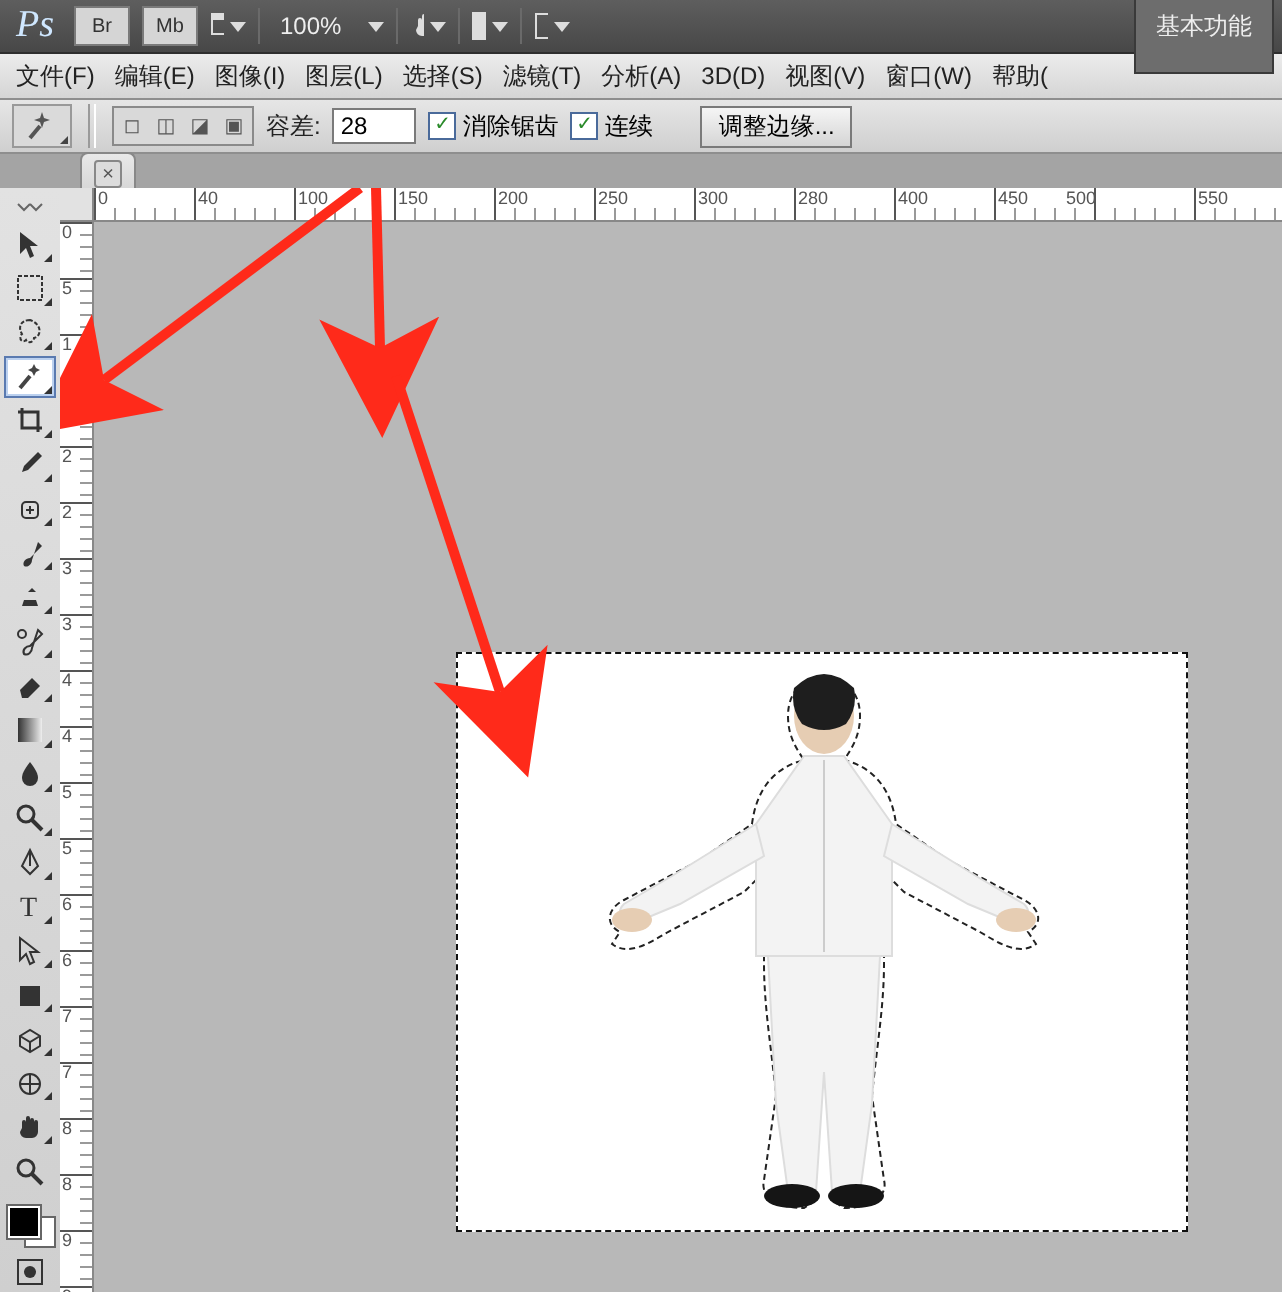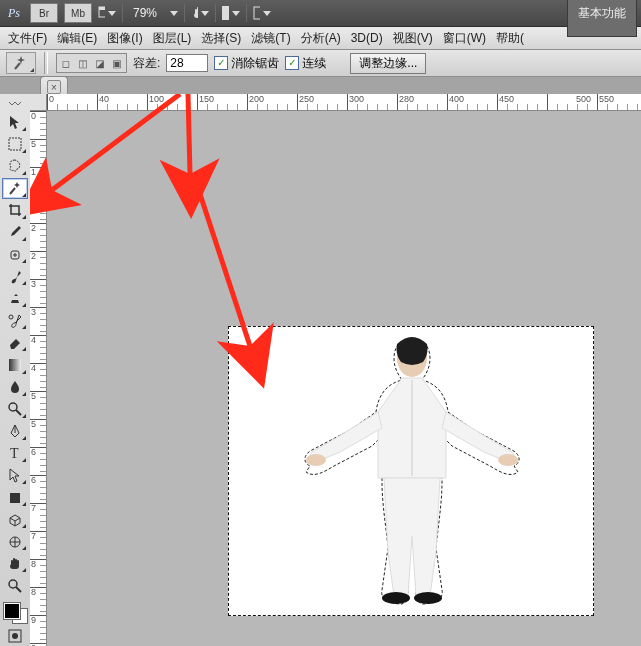--- a/index.html
+++ b/index.html
@@ -19,21 +19,21 @@
     background: linear-gradient(#5e5e5e,#474747);
     display: flex;
     align-items: center;
     padding: 0 4px;
     gap: 6px;
     border-bottom: 1px solid #2e2e2e;
   }
   .ps-logo {
     font-family: Georgia, serif;
     font-style: italic;
-    font-size: 12px;
+    font-size: 19px;
     color: #cfe7ff;
     padding: 0 4px;
   }
   .top-btn {
     display: inline-flex;
     align-items: center;
     justify-content: center;
     min-width: 22px;
     height: 18px;
     background: #d5d5d5;
@@ -329,21 +329,21 @@
   <span class="top-btn">Br</span>
   <span class="top-btn">Mb</span>
   <span class="top-icon">
     <svg width="16" height="14">
         <rect x="1" y="1" width="14" height="10" fill="none" stroke="#ddd"></rect>
         <rect x="1" y="1" width="14" height="3" fill="#ddd"></rect>
       </svg>
     <span class="tri-down"></span>
   </span>
   <span class="top-sep"></span>
-  <span class="zoom">79%</span>
+  <span class="zoom">100%</span>
   <span class="tri-down"></span>
   <span class="top-sep"></span>
   <span class="top-icon">
     <svg width="16" height="16">
         <path d="M4 8 v-3 a1 1 0 0 1 2 0 v2 v-4 a1 1 0 0 1 2 0 v4 v-3 a1 1 0 0 1 2 0 v3 v-2 a1 1 0 0 1 2 0 v5 a3 3 0 0 1 -3 3 h-3 a3 3 0 0 1 -3 -3 z" fill="#ddd"></path>
       </svg>
     <span class="tri-down"></span>
   </span>
   <span class="top-sep"></span>
   <span class="top-icon">
@@ -634,21 +634,21 @@
         <div class="tick-minor" style="left: 420px;"></div>
         <div class="tick-minor" style="left: 430px;"></div>
         <div class="tick-minor" style="left: 440px;"></div>
         <div class="tick-major" style="left: 450px;"></div>
         <div class="tick-label" style="left: 450px;">450</div>
         <div class="tick-minor" style="left: 460px;"></div>
         <div class="tick-minor" style="left: 470px;"></div>
         <div class="tick-minor" style="left: 480px;"></div>
         <div class="tick-minor" style="left: 490px;"></div>
         <div class="tick-major" style="left: 500px;"></div>
-        <div class="tick-label" style="left: 527px;">500</div>
+        <div class="tick-label" style="left: 484px;">500</div>
         <div class="tick-minor" style="left: 510px;"></div>
         <div class="tick-minor" style="left: 520px;"></div>
         <div class="tick-minor" style="left: 530px;"></div>
         <div class="tick-minor" style="left: 540px;"></div>
         <div class="tick-major" style="left: 550px;"></div>
         <div class="tick-label" style="left: 550px;">550</div>
         <div class="tick-minor" style="left: 560px;"></div>
         <div class="tick-minor" style="left: 570px;"></div>
         <div class="tick-minor" style="left: 580px;"></div>
         <div class="tick-minor" style="left: 590px;"></div>

